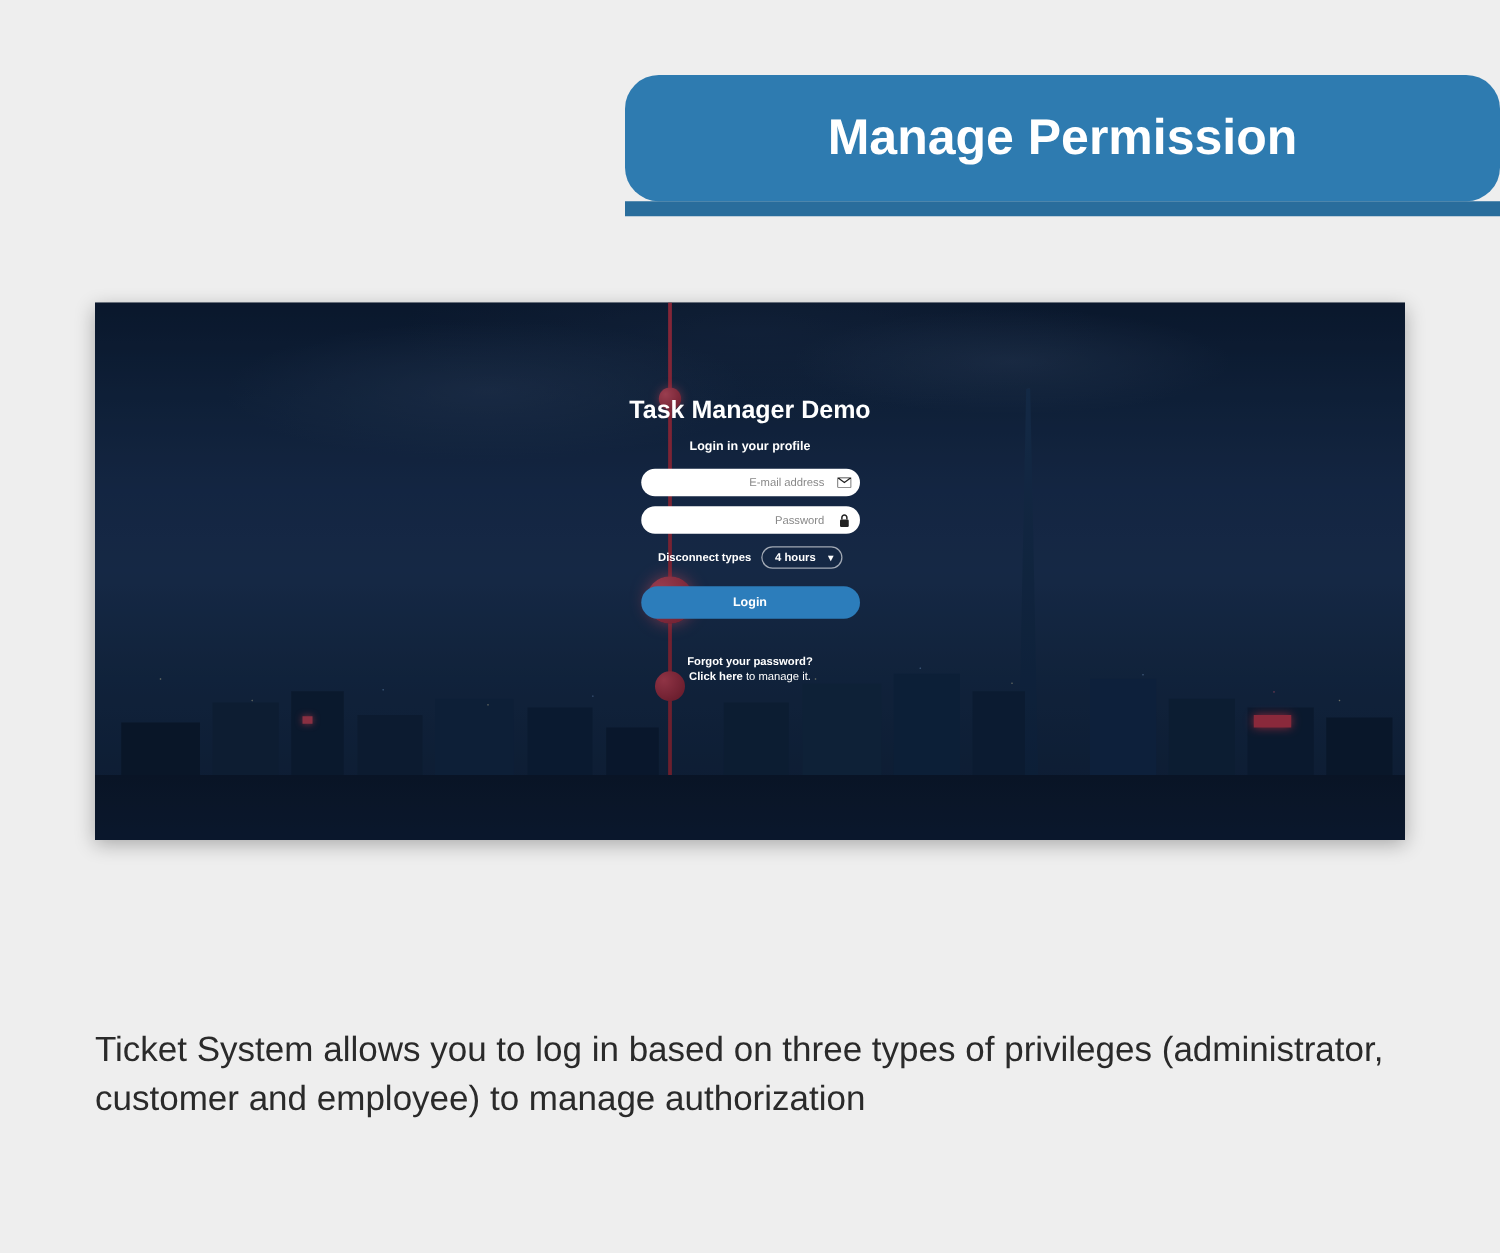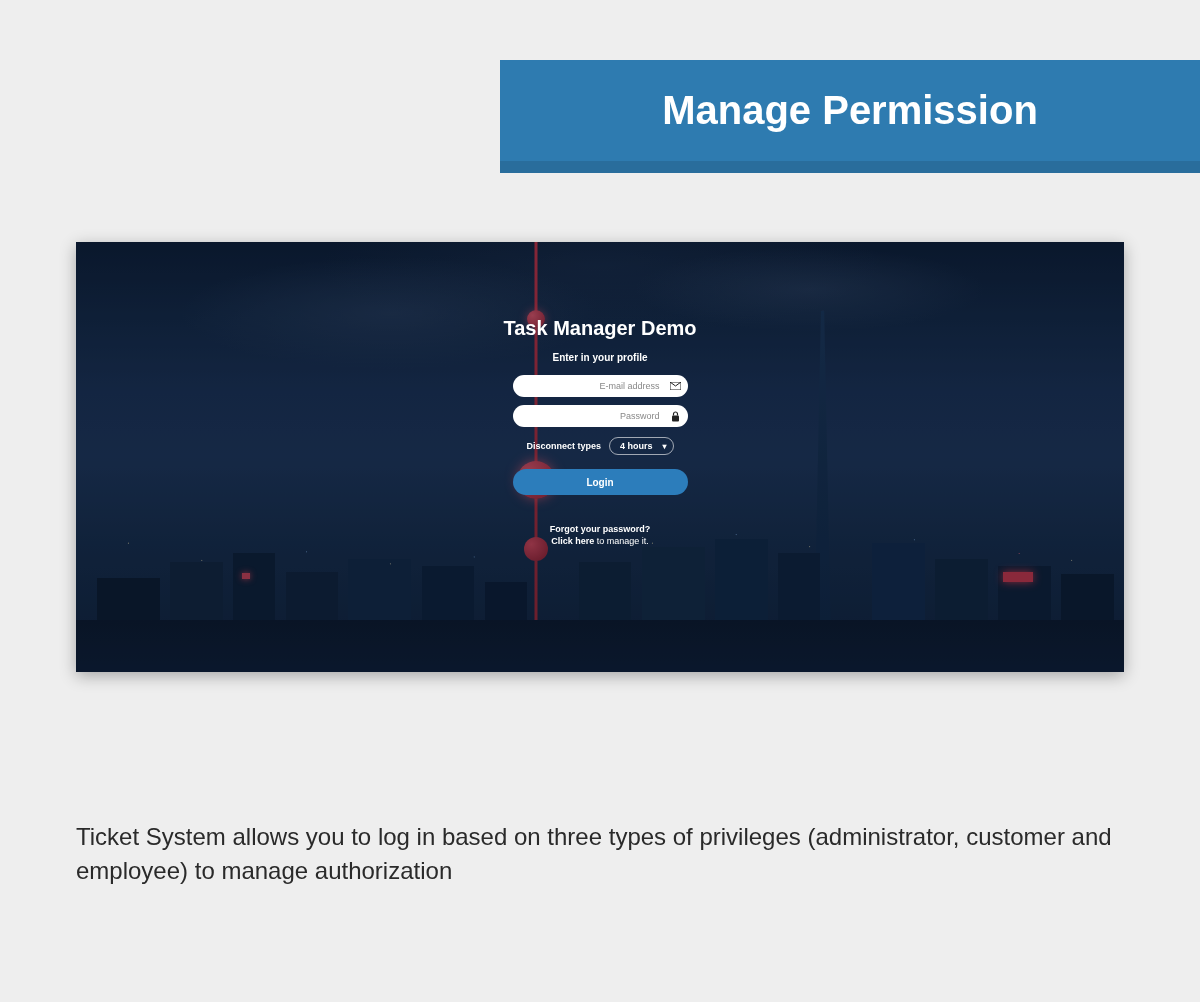--- a/index.html
+++ b/index.html
@@ -14,20 +14,21 @@
 .header-banner {
   position: absolute;
   top: 60px;
   right: 0;
   width: 700px;
 }
 .header-banner-top {
   background: #2e7bb0;
   padding: 28px 20px;
   text-align: center;
+  border-radius: 27px;
 }
 .header-banner-top h1 {
   color: #ffffff;
   font-size: 40px;
   font-weight: 700;
 }
 .header-banner-bottom {
   height: 12px;
   background: #296d9c;
 }
@@ -302,21 +303,21 @@
 .reset-line {
   font-size: 9px;
 }
 .reset-line b { font-weight: 700; }
 
 .description {
   position: absolute;
   top: 820px;
   left: 76px;
   right: 76px;
-  font-size: 24px;
+  font-size: 28px;
   line-height: 1.4;
   color: #2a2a2a;
 }
 </style>
 </head>
 <body>
 
 <div class="header-banner">
   <div class="header-banner-top">
     <h1>Manage Permission</h1>
@@ -353,21 +354,21 @@
       <div class="building b14"></div>
       <div class="building b15"></div>
     </div>
 
     <div class="lights"></div>
     <div class="water"></div>
     <div class="overlay"></div>
 
     <div class="login-form">
       <div class="login-title">Task Manager Demo</div>
-      <div class="login-subtitle">Enter in your profile</div>
+      <div class="login-subtitle">Login in your profile</div>
 
       <div class="form-row">
         <input type="text" class="form-input" placeholder="E-mail address" style="">
         <span class="input-icon">
           <svg width="11" height="8" viewBox="0 0 11 8">
               <path d="M0 0h11v8H0z M0 0l5.5 4L11 0" fill="none" stroke="#222" stroke-width="1"></path>
             </svg>
         </span>
       </div>
 

